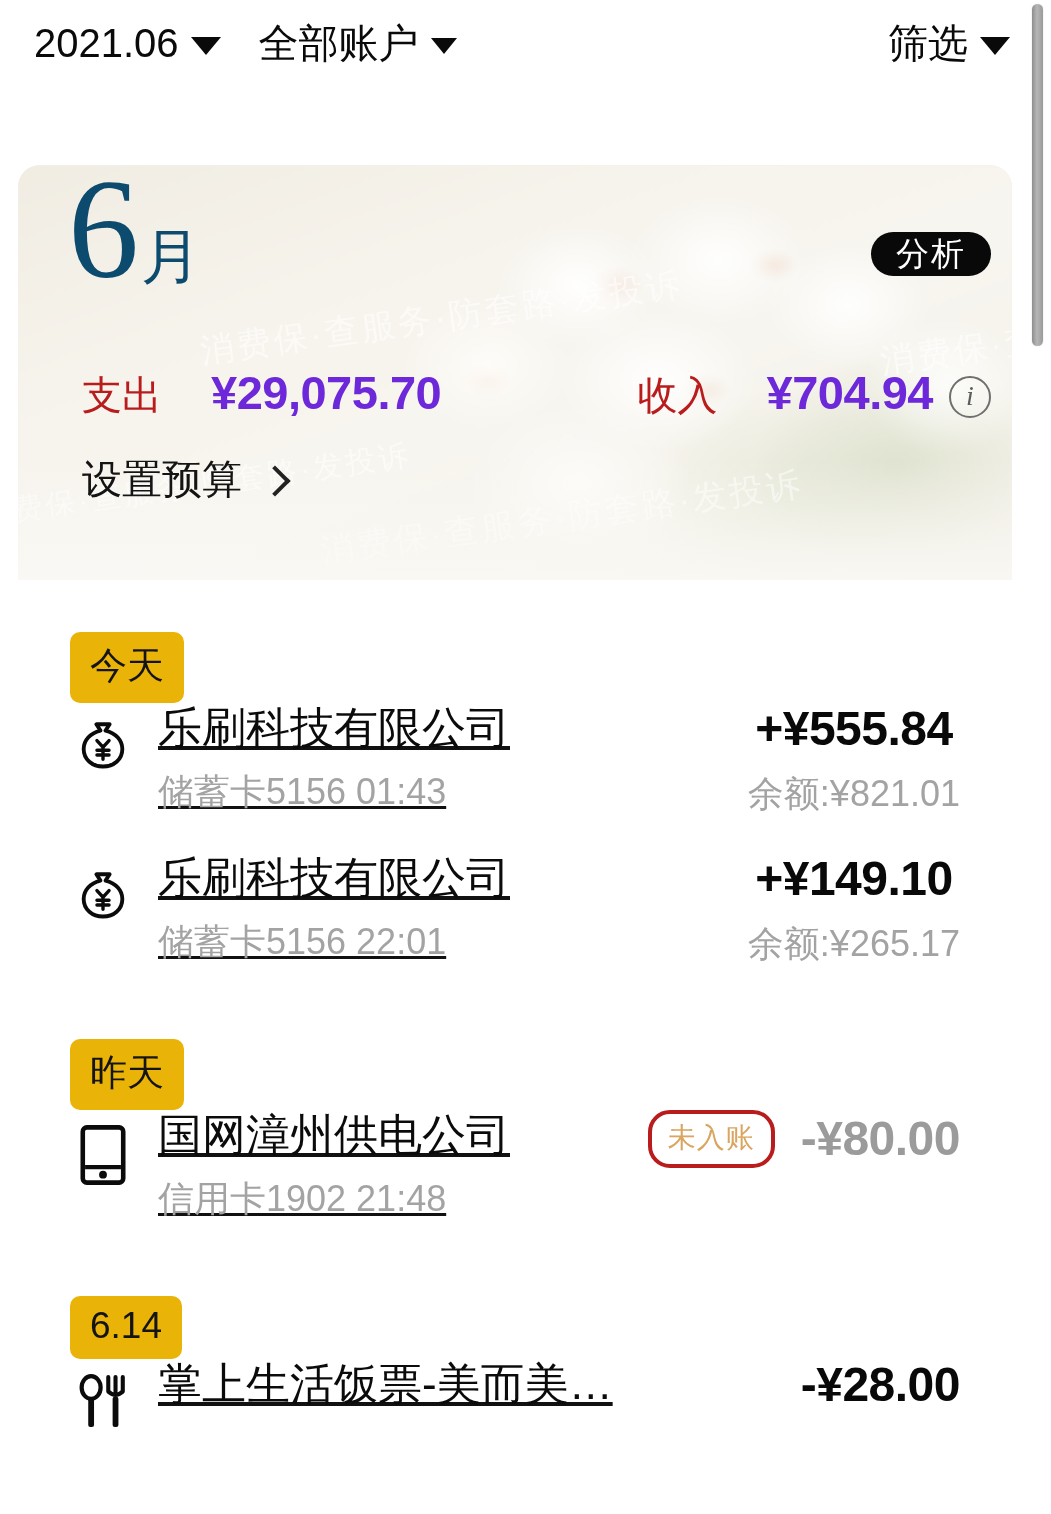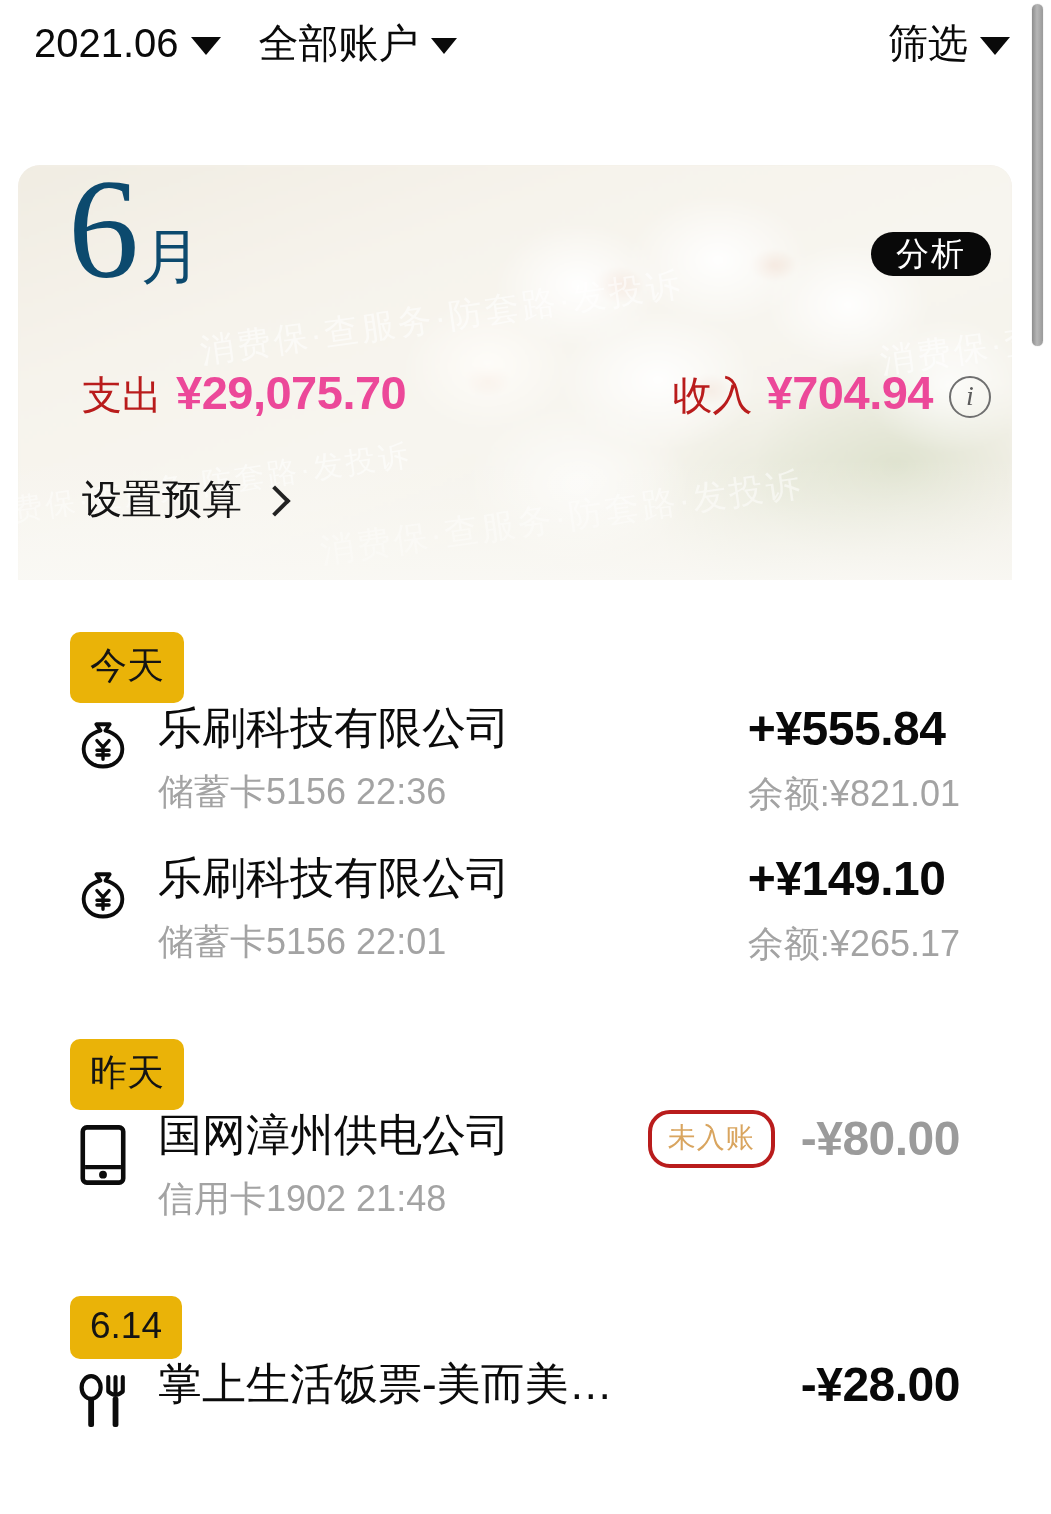--- a/index.html
+++ b/index.html
@@ -150,42 +150,43 @@
     align-items: baseline;
   }
   .stat-label {
     font-size: 40px;
     color: #b91c1c;
     margin-right: 14px;
   }
   .stat-value {
     font-size: 47px;
     font-weight: bold;
-    color: #ec4899;
+    color: #6d28d9;
     letter-spacing: -0.5px;
+    margin-left: 35px;
   }
   .stat-gap { flex: 1; }
   .info-icon {
     display: inline-block;
     width: 38px; height: 38px;
     border: 2px solid #6f6f6f;
     border-radius: 50%;
     color: #5c5c5c;
     font-family: "Liberation Serif", serif;
     font-style: italic;
     font-size: 28px;
     text-align: center;
     line-height: 36px;
     margin-left: 16px;
     position: relative;
     top: -4px;
   }
   .budget {
     position: absolute;
-    left: 82px; top: 472px;
+    left: 82px; top: 452px;
     display: flex;
     align-items: center;
     font-size: 40px;
     color: #141414;
   }
   .budget-arrow {
     margin-left: 22px;
     display: inline-block;
     width: 18px; height: 18px;
     border-top: 4px solid #222;
@@ -226,40 +227,41 @@
     flex: 0 0 66px;
     display: flex;
     align-items: center;
     justify-content: center;
     padding-top: 14px;
   }
   .txn-mid {
     flex: 1 1 auto;
     min-width: 0;
     padding-left: 22px;
+    text-decoration: underline;
   }
   .txn-title {
     font-size: 44px;
     color: #0b0b0b;
     line-height: 1.15;
     white-space: nowrap;
     overflow: hidden;
   }
   .txn-sub {
     font-size: 36px;
     color: #a3a3a3;
     margin-top: 14px;
     white-space: nowrap;
   }
   .txn-right {
     flex: 0 0 auto;
     text-align: right;
     display: flex;
     flex-direction: column;
-    align-items: flex-start;
+    align-items: center;
   }
   .amt-row {
     display: flex;
     align-items: center;
     justify-content: flex-end;
   }
   .txn-amount {
     font-size: 48px;
     font-weight: bold;
     color: #090909;
@@ -340,21 +342,21 @@
            </div>
     <div class="txn">
       <div class="txn-icon">
         <svg width="58" height="58" viewBox="0 0 48 48" aria-hidden="true">
       <path d="M18.5 6 h11 l-3.4 5.2 c8.6 2.1 13.9 8.2 13.9 15.2 C40 35.2 32.8 41 24 41 S8 35.2 8 26.4 c0-7 5.3-13.1 13.9-15.2 Z" fill="none" stroke="#0b0b0b" stroke-width="3.2" stroke-linejoin="round"></path>
       <path d="M19 19.5 l5 5.5 l5 -5.5 M24 25 v10 M19 27.5 h10 M19 31.5 h10" fill="none" stroke="#0b0b0b" stroke-width="2.8" stroke-linecap="round"></path>
     </svg>
       </div>
       <div class="txn-mid">
         <div class="txn-title">乐刷科技有限公司</div>
-        <div class="txn-sub">储蓄卡5156 22:36</div>
+        <div class="txn-sub">储蓄卡5156 01:43</div>
       </div>
       <div class="txn-right">
         <div class="amt-row">
 
           <span class="txn-amount">+¥555.84</span>
         </div>
         <div class="txn-balance">余额:¥821.01</div>
       </div>
     </div>
     <div class="txn">

